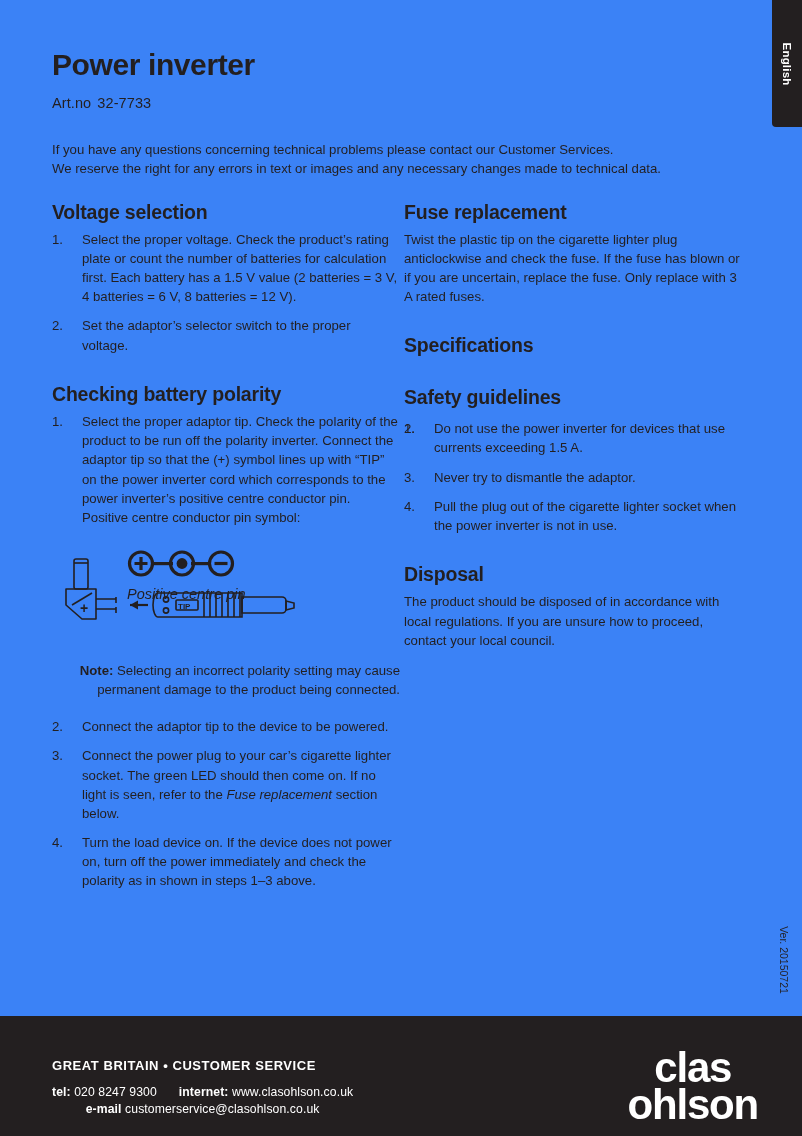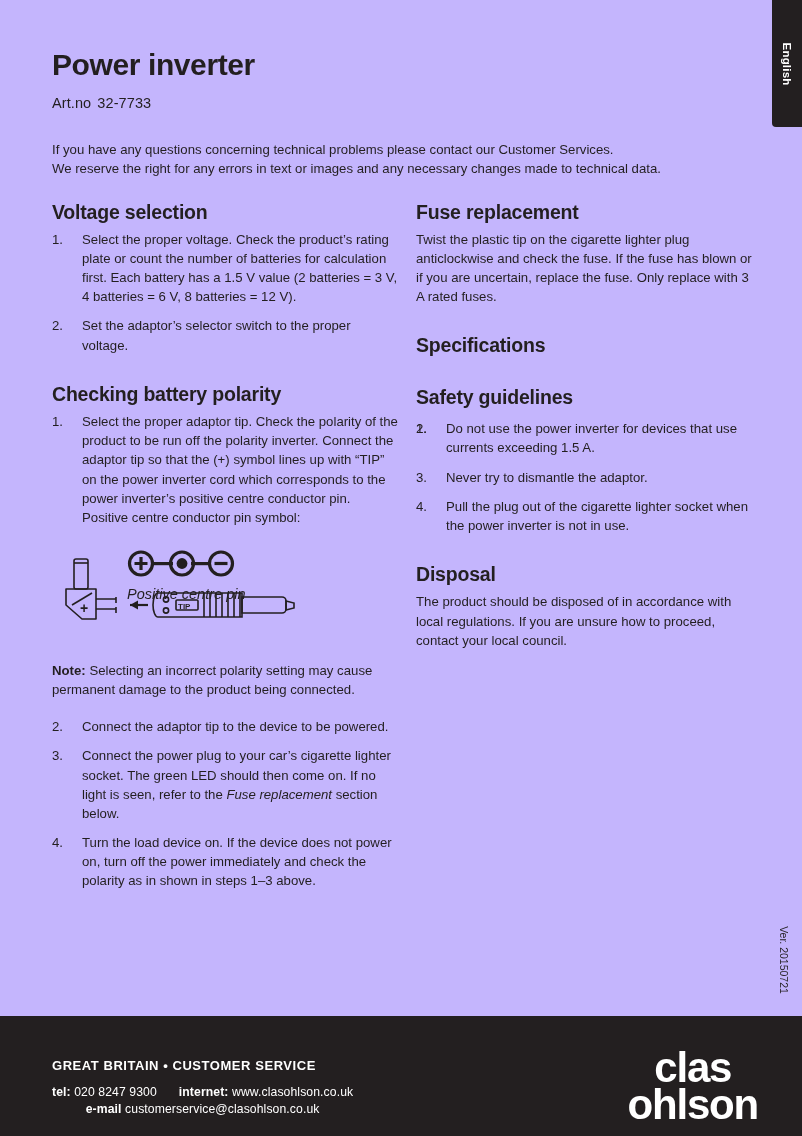--- a/index.html
+++ b/index.html
@@ -10,21 +10,21 @@
     background: #ffffff;
     font-family: "Liberation Sans", sans-serif;
     color: #231f20;
     overflow: hidden;
   }
 
   .page {
     position: relative;
     width: 802px;
     height: 1136px;
-    background: #c4b5fd;
+    background: #3b82f6;
   }
 
   
   .lang-tab {
     position: absolute;
     top: 0;
     right: 0;
     width: 30px;
     height: 127px;
     background: #231f20;
@@ -86,21 +86,21 @@
   .intro {
     margin-top: 29px;
     font-size: 13.2px;
     line-height: 1.46;
   }
   .intro p { margin: 0; }
 
   
   .columns {
     display: flex;
-    gap: 16px;
+    gap: 4px;
     margin-top: 22px;
   }
   .col-left  { width: 348px; flex: none; }
   .col-right { width: 342px; flex: none; }
 
   h2.section {
     font-size: 19.5px;
     font-weight: bold;
     letter-spacing: -0.2px;
     margin-bottom: 6px;
@@ -128,20 +128,21 @@
     position: absolute;
     left: 0;
     top: 0;
     width: 24px;
   }
 
   .note-block {
     font-size: 13.2px;
     line-height: 1.45;
     margin-top: 18px;
+    text-align: right;
   }
   .note-block .note-label { font-weight: bold; }
 
   em.it { font-style: italic; }
 
   
   .spec-table {
     width: 100%;
     border-collapse: collapse;
     font-size: 13.2px;

